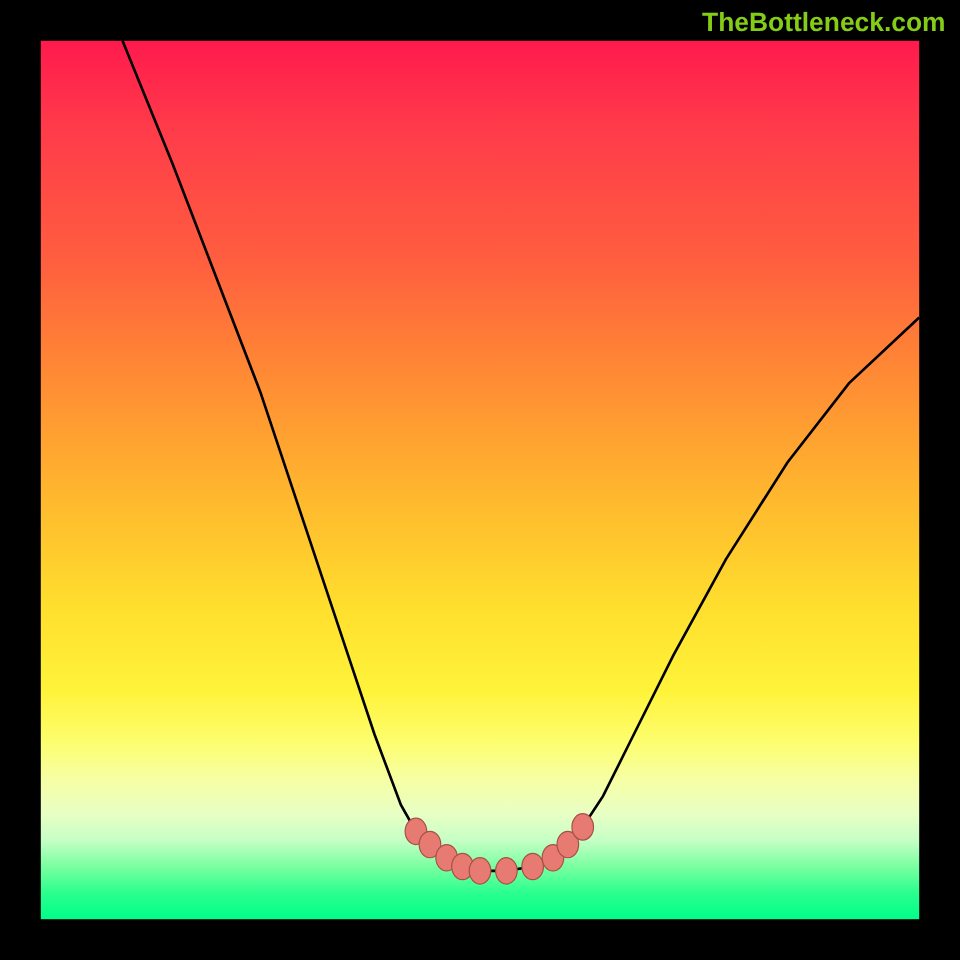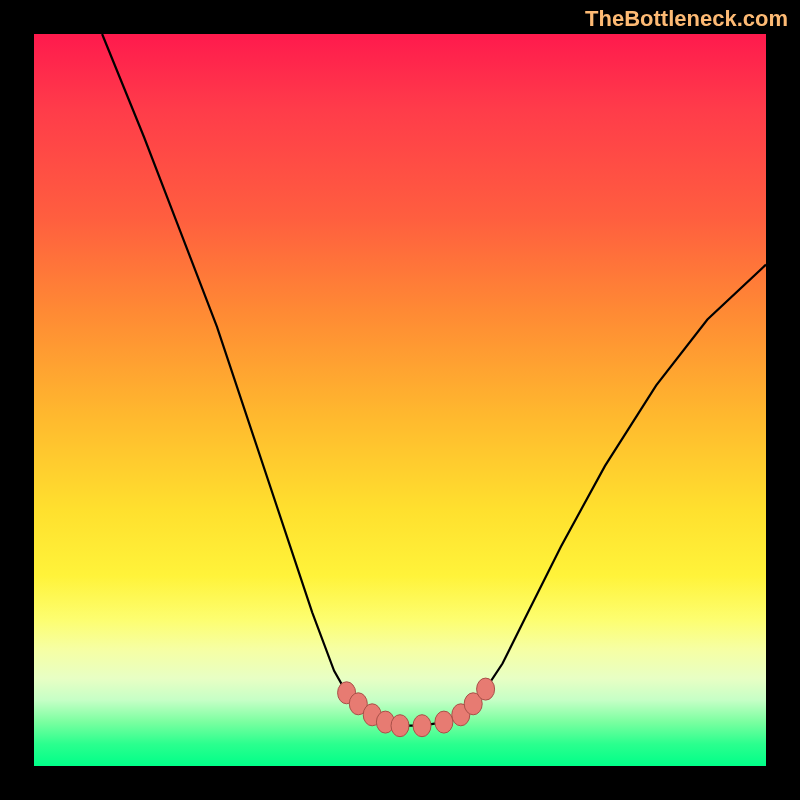--- a/index.html
+++ b/index.html
@@ -48,21 +48,21 @@
     left: 0;
     top: 0;
   }
   .watermark {
     position: absolute;
     top: 6px;
     right: 12px;
     font-family: Arial, Helvetica, sans-serif;
     font-size: 22px;
     font-weight: 600;
-    color: #fdba74;
+    color: #84cc16;
     letter-spacing: 0px;
     user-select: none;
   }
 </style>
 </head>
 <body>
 
 <div class="frame">
   <div class="plot-area"></div>
 

